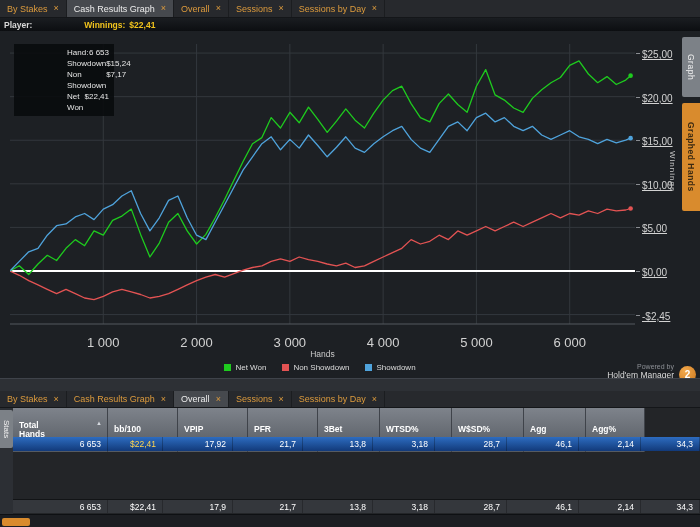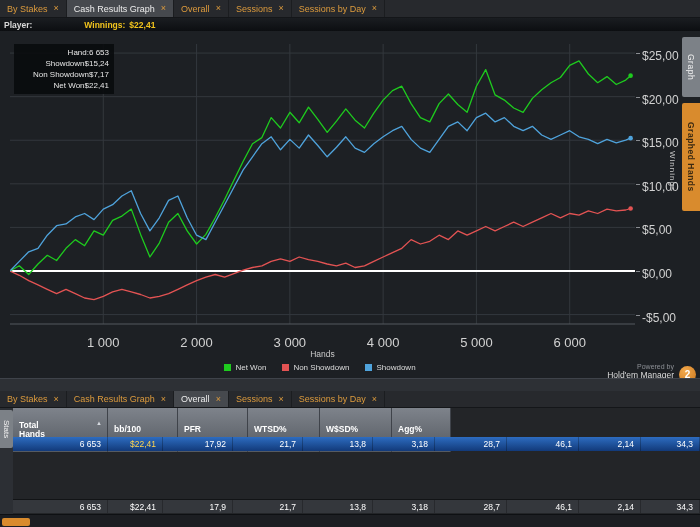--- a/index.html
+++ b/index.html
@@ -23,27 +23,27 @@
   .winnings { color:#f2c41d; margin-left:52px; }
   .winnings-value { color:#f2c41d; margin-left:4px; }
 
   
   .graph-panel { position:absolute; top:31px; left:0; right:0; height:360px; background:#1d2024; }
   .chart-host { position:absolute; left:10px; top:9px; width:625px; height:292px; }
   .axis-label-y { position:absolute; left:668px; top:120px; writing-mode:vertical-rl;
                   font-size:8px; color:#c9c9c9; letter-spacing:1px; }
   .axis-label-x { position:absolute; left:10px; top:318px; width:625px; text-align:center;
                   font-size:8.5px; color:#c9c9c9; }
-  .ytick-label { position:absolute; font-size:12px; color:#d2d2d2; white-space:nowrap; }
+  .ytick-label { position:absolute; font-size:10px; color:#d2d2d2; white-space:nowrap;text-decoration:underline; }
   .ytick-mark { position:absolute; width:4px; height:1px; background:#8a8d92; }
   .xtick-label { position:absolute; width:44px; text-align:center; font-size:13px; color:#d2d2d2; }
 
   .infobox { position:absolute; left:14px; top:13px; width:100px; background:rgba(8,10,12,0.88);
              padding:3px 5px; font-size:8px; color:#e6e6e6; }
-  .infobox-row { display:flex; justify-content:flex-end; line-height:11px; }
+  .infobox-row { display:flex; justify-content:space-between; line-height:11px;margin-left:48px; }
 
   .side-tab { position:absolute; right:0; width:18px; writing-mode:vertical-rl;
               display:flex; align-items:center; justify-content:center; font-size:8.5px;
               border-radius:2px 0 0 2px; letter-spacing:0.5px; }
   .side-tab.gray { top:6px; height:60px; background:#7c8187; color:#f0f0f0; }
   .side-tab.orange { top:72px; height:108px; background:#d98b2d; color:#3b2a12; font-weight:bold; }
 
   .legend-row { position:absolute; left:0; top:332px; width:640px; display:flex;
                 justify-content:center; gap:16px; font-size:8px; color:#dcdcdc; }
   .legend-item { display:inline-flex; align-items:center; gap:4px; }
@@ -152,21 +152,21 @@
         <div class="ytick-label" style="left: 642px; top: 61.6567px;">$20,00</div>
         <div class="ytick-mark" style="left: 636px; top: 109.239px;"></div>
         <div class="ytick-label" style="left: 642px; top: 105.239px; text-align: center;">$15,00</div>
         <div class="ytick-mark" style="left: 636px; top: 152.821px;"></div>
         <div class="ytick-label" style="left: 642px; top: 148.821px;">$10,00</div>
         <div class="ytick-mark" style="left: 636px; top: 196.403px;"></div>
         <div class="ytick-label" style="left: 642px; top: 192.403px;">$5,00</div>
         <div class="ytick-mark" style="left: 636px; top: 239.985px;"></div>
         <div class="ytick-label" style="left: 642px; top: 235.985px;">$0,00</div>
         <div class="ytick-mark" style="left: 636px; top: 283.567px;"></div>
-        <div class="ytick-label" style="left: 642px; top: 279.567px;">-$5,00</div>
+        <div class="ytick-label" style="left: 642px; top: 279.567px;">-$2,45</div>
       </div>
     <div id="xAxis">
         <div class="xtick-label" style="left: 81.2836px; top: 304px;">1 000</div>
         <div class="xtick-label" style="left: 174.567px; top: 304px;">2 000</div>
         <div class="xtick-label" style="left: 267.851px; top: 304px;">3 000</div>
         <div class="xtick-label" style="left: 361.134px; top: 304px;">4 000</div>
         <div class="xtick-label" style="left: 454.418px; top: 304px;">5 000</div>
         <div class="xtick-label" style="left: 547.701px; top: 304px;">6 000</div>
       </div>
 
@@ -248,23 +248,26 @@
     </div>
 
   <div class="stats-area">
     <div class="stats-strip"></div>
     <div class="stats-tab">Stats</div>
 
     <div class="stat-header" id="statHeader">
         <div class="hcell" style="width: 95px;"><span>Total
 Hands</span><span class="sort-arrow">▲</span></div>
         <div class="hcell" style="width: 70px;"><span>bb/100</span></div>
+        <div class="hcell" style="width: 70px;"><span>VPIP</span></div>
         <div class="hcell" style="width: 70px;"><span>PFR</span></div>
+        <div class="hcell" style="width: 62px;"><span>3Bet</span></div>
         <div class="hcell" style="width: 72px;"><span>WTSD%</span></div>
         <div class="hcell" style="width: 72px;"><span>W$SD%</span></div>
+        <div class="hcell" style="width: 62px;"><span>Agg</span></div>
         <div class="hcell" style="width: 59px;"><span>Agg%</span></div>
       </div>
     <div class="stat-row" id="statRow">
         <div class="vcell" style="width: 95px;">6 653</div>
         <div class="vcell gold" style="width: 55px;">$22,41</div>
         <div class="vcell" style="width: 70px;">17,92</div>
         <div class="vcell" style="width: 70px;">21,7</div>
         <div class="vcell" style="width: 70px;">13,8</div>
         <div class="vcell" style="width: 62px;">3,18</div>
         <div class="vcell" style="width: 72px;">28,7</div>

